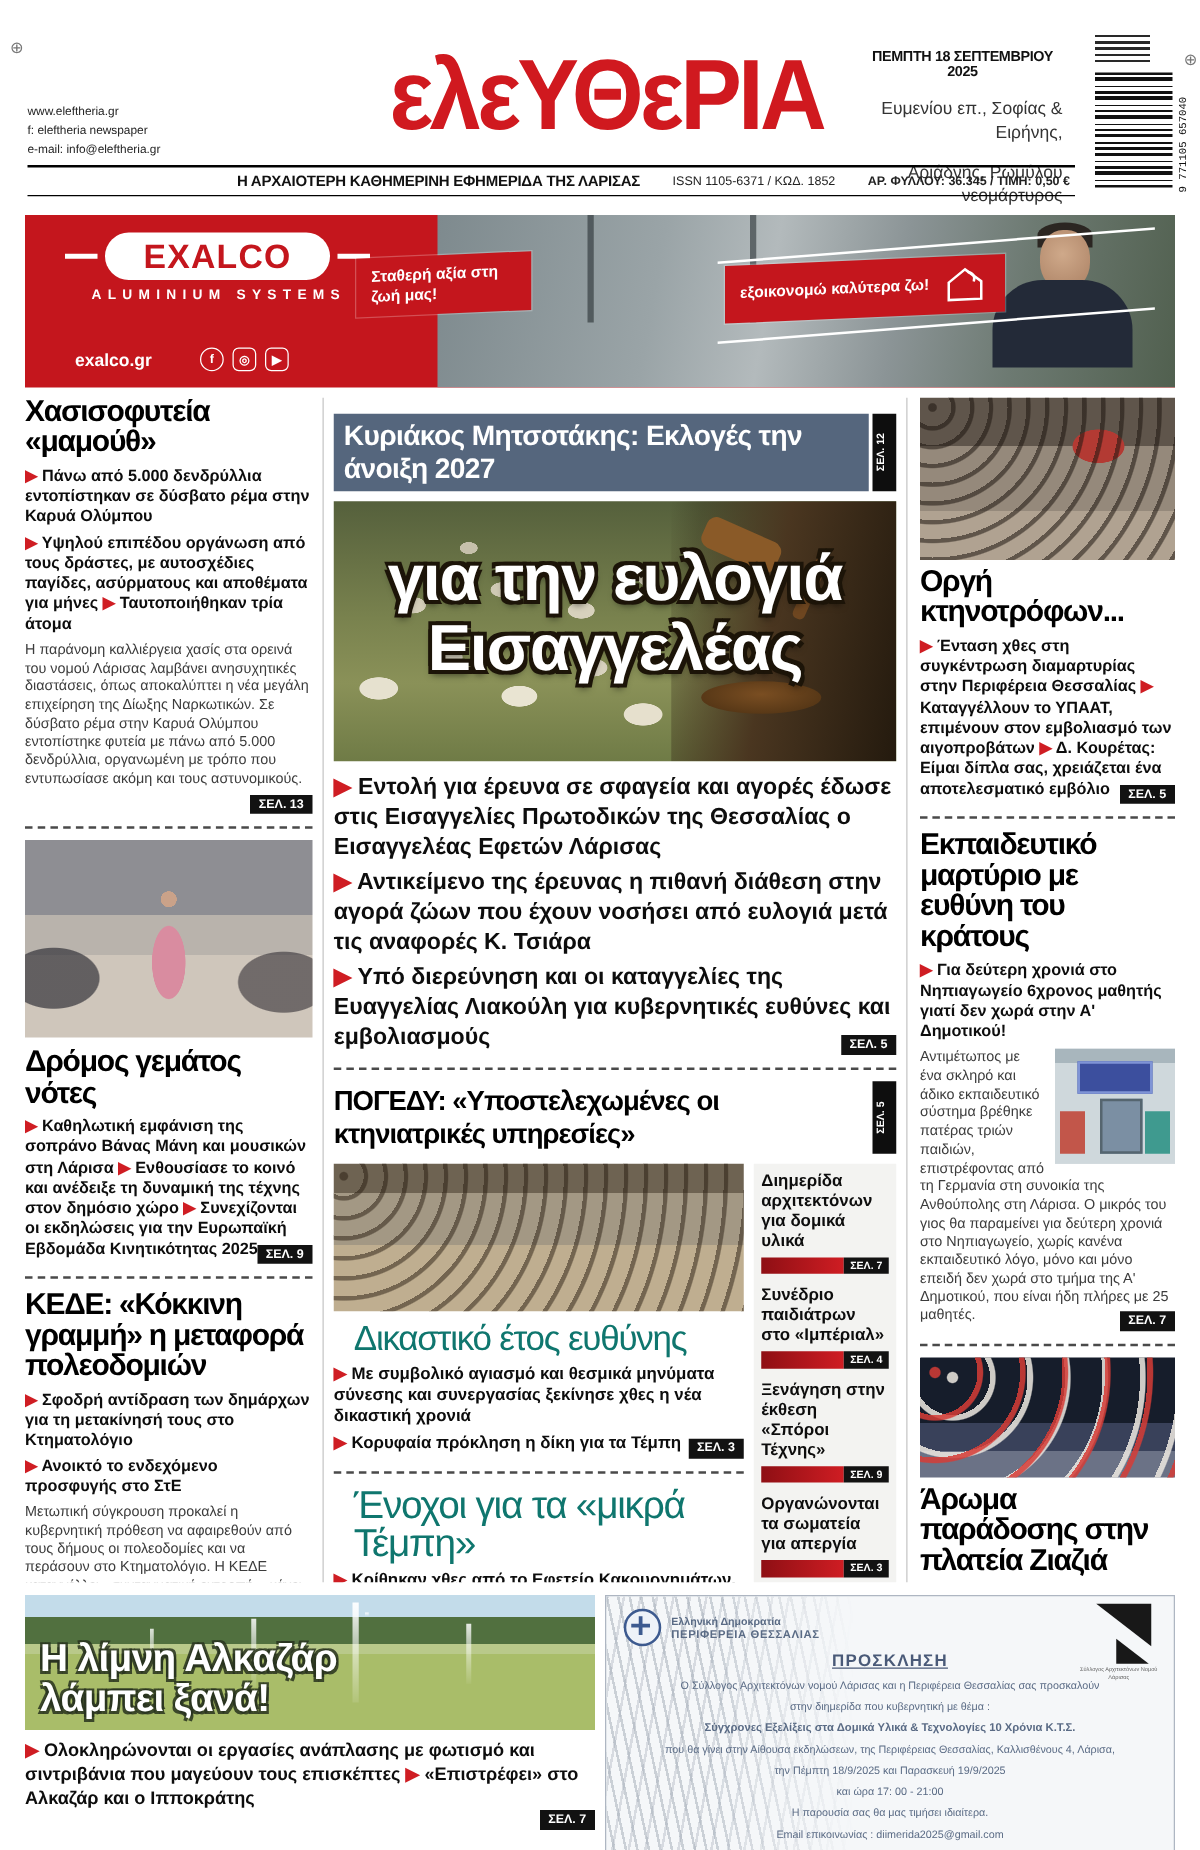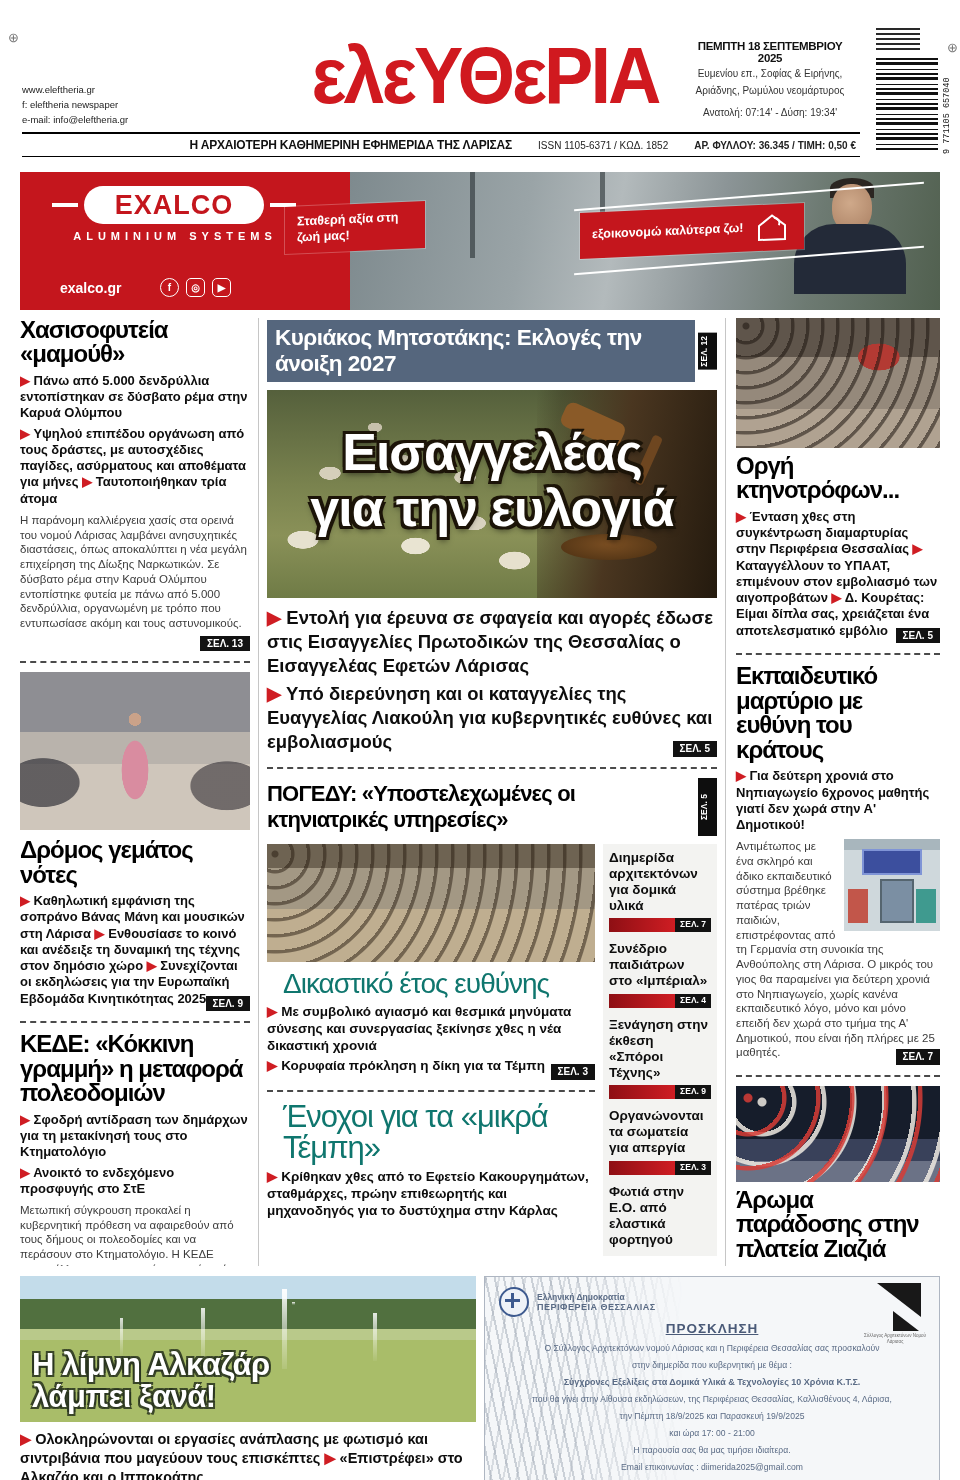--- a/index.html
+++ b/index.html
@@ -11,21 +11,21 @@
   .header{position:relative;height:166px;}
   .cropmark{position:absolute;font-size:13px;color:#777;}
   .cm-left{left:8px;top:30px;}
   .cm-right{right:2px;top:40px;}
   .contact{position:absolute;left:22px;top:82px;font-size:9.5px;line-height:1.6;color:#222;}
   .logo{position:absolute;left:230px;top:30px;width:510px;text-align:center;
         font-size:74px;font-weight:900;color:#d0191f;letter-spacing:-3px;
         transform:scaleY(1.08);transform-origin:top;}
   .datebox{position:absolute;right:110px;top:40px;width:160px;text-align:center;}
   .dateline{font-weight:bold;font-size:11.5px;letter-spacing:-0.3px;}
-  .saints{font-size:10px;color:#333;line-height:1.35;margin-top:3px;}
+  .saints{font-size:14px;color:#333;line-height:1.35;margin-top:13px;text-align:right;}
   .suntimes{font-size:10px;color:#333;margin-top:10px;}
   .barcode{position:absolute;right:22px;top:58px;width:62px;height:92px;
     background:repeating-linear-gradient(180deg,#111 0 2px,#fff 2px 4px,#111 4px 7px,#fff 7px 11px,#111 11px 12px,#fff 12px 15px);}
   .barcode-top{position:absolute;right:40px;top:28px;width:44px;height:22px;opacity:.9;
     background:repeating-linear-gradient(180deg,#111 0 2px,#fff 2px 5px);}
   .barcode-num{position:absolute;right:8px;top:58px;height:96px;writing-mode:vertical-rl;
     transform:rotate(180deg);font-size:8.5px;font-family:"Liberation Mono",monospace;color:#111;}
   .rules{position:absolute;left:22px;right:100px;top:132px;border-top:2px solid #000;
          border-bottom:1.5px solid #000;height:22px;display:flex;align-items:center;
          justify-content:flex-end;gap:26px;padding:0 4px;}
@@ -76,21 +76,21 @@
   .dashes{border:0;border-top:2.5px dashed #4a4a4a;margin:10px 0 9px;}
   .ph{position:relative;overflow:hidden;background:#999;}
 
   
   .main{display:flex;margin:8px 20px 0;height:948px;overflow:hidden;}
   .colL{width:230px;padding-right:8px;border-right:1px solid #c6c6c6;overflow:hidden;}
   .colC{width:450px;padding:0 8px;border-right:1px solid #c6c6c6;overflow:hidden;}
   .colR{width:204px;padding-left:10px;overflow:hidden;}
 
   
-  .banner-blue{display:flex;margin:2px 0 8px;align-items:center;}
+  .banner-blue{display:flex;margin:13px 0 8px;}
   .banner-blue .bb{flex:1;background:#55667d;color:#fff;font-weight:800;font-size:22.5px;
     letter-spacing:-0.5px;display:flex;align-items:center;padding:5px 8px;}
   .vtab{width:17px;margin-left:3px;background:#0e0e0e;color:#fff;font-size:8.5px;font-weight:bold;
     writing-mode:vertical-rl;transform:rotate(180deg);text-align:center;padding:3px 1px;}
   .banner-blk{display:flex;margin:2px 0 8px;}
   .banner-blk .bb{flex:1;color:#000;font-weight:800;font-size:22px;letter-spacing:-0.8px;
     display:flex;align-items:center;padding:3px 0;}
   .hero{height:208px;margin-bottom:8px;
     background:
      radial-gradient(ellipse 26px 15px at 8% 72%,#e6e1cf 58%,transparent 61%),
@@ -153,21 +153,21 @@
      linear-gradient(180deg,#a8b6bd 0 12%,#cfd8dc 12%),
      #cfd8dc;}
   .school-sign{position:absolute;left:18px;top:10px;right:18px;height:22px;background:#3c4f9e;border:2px solid #7f94d6;}
   .school-red{position:absolute;left:4px;bottom:8px;width:20px;height:34px;background:#c2564a;}
   .school-teal{position:absolute;right:4px;bottom:8px;width:20px;height:34px;background:#3f9a8f;}
   .school-door{position:absolute;left:36px;bottom:8px;width:30px;height:40px;background:#7b8fa3;border:2px solid #55656f;}
 
   
   .bottom{display:flex;margin:10px 20px 0;gap:8px;height:222px;overflow:hidden;}
   .alk{width:456px;flex:0 0 auto;}
-  .ph-lake{height:146px;
+  .ph-lake{height:108px;
     background:
      linear-gradient(180deg,rgba(255,255,255,.9) 0,rgba(255,255,255,0) 3px) 60% 30%/3px 60px no-repeat,
      linear-gradient(180deg,rgba(255,255,255,.95),rgba(255,255,255,.1)) 58% 20%/5px 80px no-repeat,
      linear-gradient(180deg,rgba(255,255,255,.85),rgba(255,255,255,.05)) 40% 35%/4px 55px no-repeat,
      linear-gradient(180deg,rgba(255,255,255,.85),rgba(255,255,255,.05)) 78% 38%/4px 48px no-repeat,
      linear-gradient(180deg,rgba(255,255,255,.8),rgba(255,255,255,0)) 22% 40%/3px 40px no-repeat,
      linear-gradient(180deg,#c3dcea 0 16%,#51703f 16% 36%,#b9c98a 36% 44%,#a9bd69 44% 100%);}
   .lake-title{position:absolute;left:12px;bottom:8px;color:#fff;font-weight:900;font-size:31px;
     line-height:1.05;letter-spacing:-0.5px;
     text-shadow:2px 2px 0 rgba(40,50,30,.85),-2px 2px 0 rgba(40,50,30,.85),2px -2px 0 rgba(40,50,30,.85),-2px -2px 0 rgba(40,50,30,.85);}
@@ -287,25 +287,26 @@
         <div class="bb">Κυριάκος Μητσοτάκης: Εκλογές την άνοιξη 2027</div>
         <div class="vtab">ΣΕΛ. 12</div>
       </div>
       <div class="ph hero">
         <div class="gavel-zone">
           <div class="gavel-head"></div>
           <div class="gavel-handle"></div>
           <div class="gavel-base"></div>
         </div>
         <div class="hero-title">
+          <div>για την ευλογιά</div>
           <div>Εισαγγελέας</div>
-          <div>για την ευλογιά</div>
         </div>
       </div>
       <p class="bullets-lg rich"><span class="arr">▶</span> Εντολή για έρευνα σε σφαγεία και αγορές έδωσε στις Εισαγγελίες Πρωτοδικών της Θεσσαλίας ο Εισαγγελέας Εφετών Λάρισας</p>
+      <p class="bullets-lg rich"><span class="arr">▶</span> Αντικείμενο της έρευνας η πιθανή διάθεση στην αγορά ζώων που έχουν νοσήσει από ευλογιά μετά τις αναφορές Κ. Τσιάρα</p>
       <p class="bullets-lg rich"><span class="arr">▶</span> Υπό διερεύνηση και οι καταγγελίες της Ευαγγελίας Λιακούλη για κυβερνητικές ευθύνες και εμβολιασμούς</p>
       <div class="tag-r" style="margin-top:-20px"><span class="ptag">ΣΕΛ. 5</span></div>
       <hr class="dashes">
       <div class="banner-blk">
         <div class="bb">ΠΟΓΕΔΥ: «Υποστελεχωμένες οι κτηνιατρικές υπηρεσίες»</div>
         <div class="vtab">ΣΕΛ. 5</div>
       </div>
       <div class="csplit">
         <div class="c-left">
           <div class="ph court-ph"></div>

